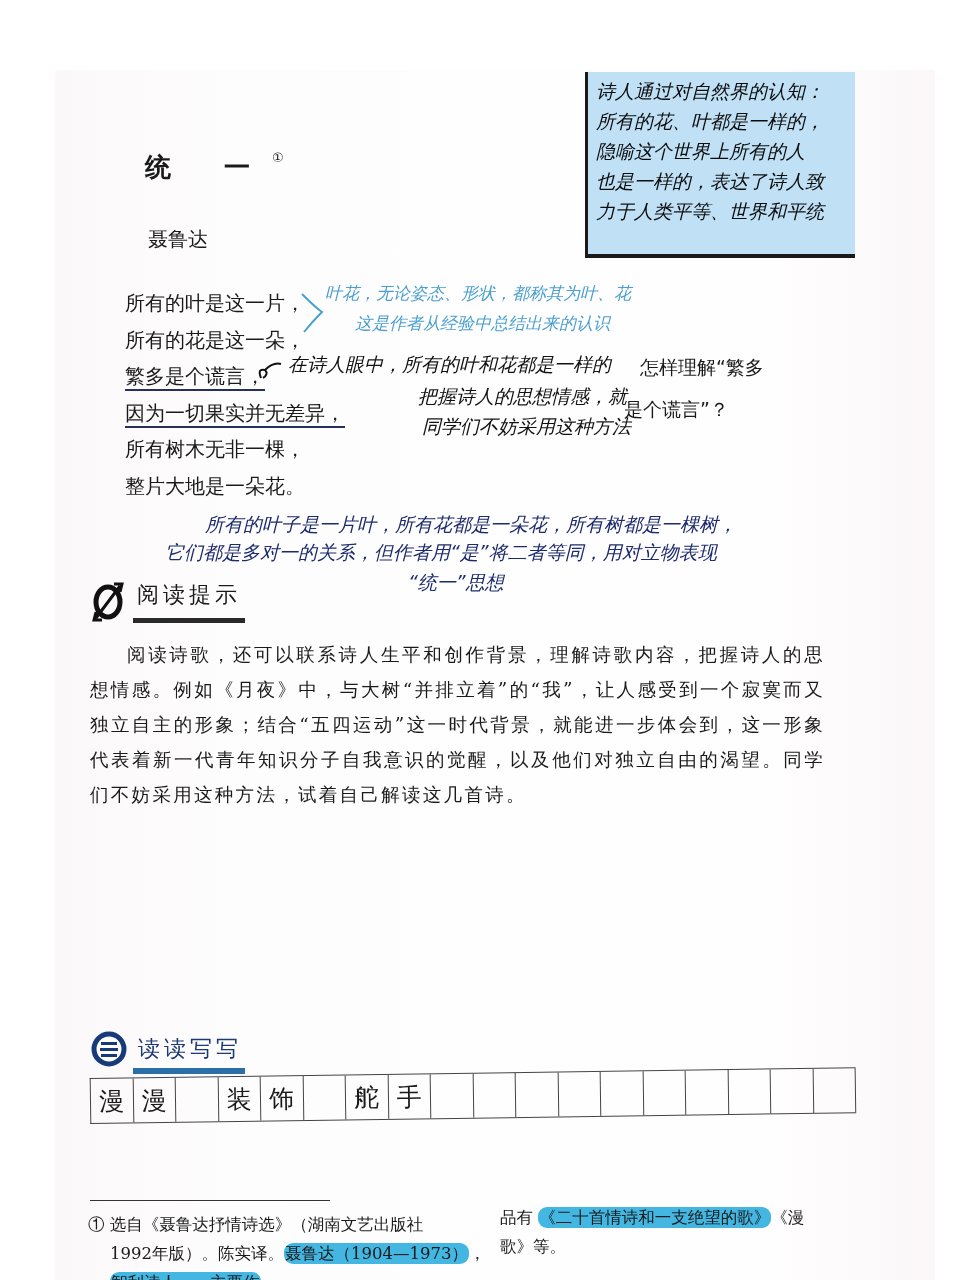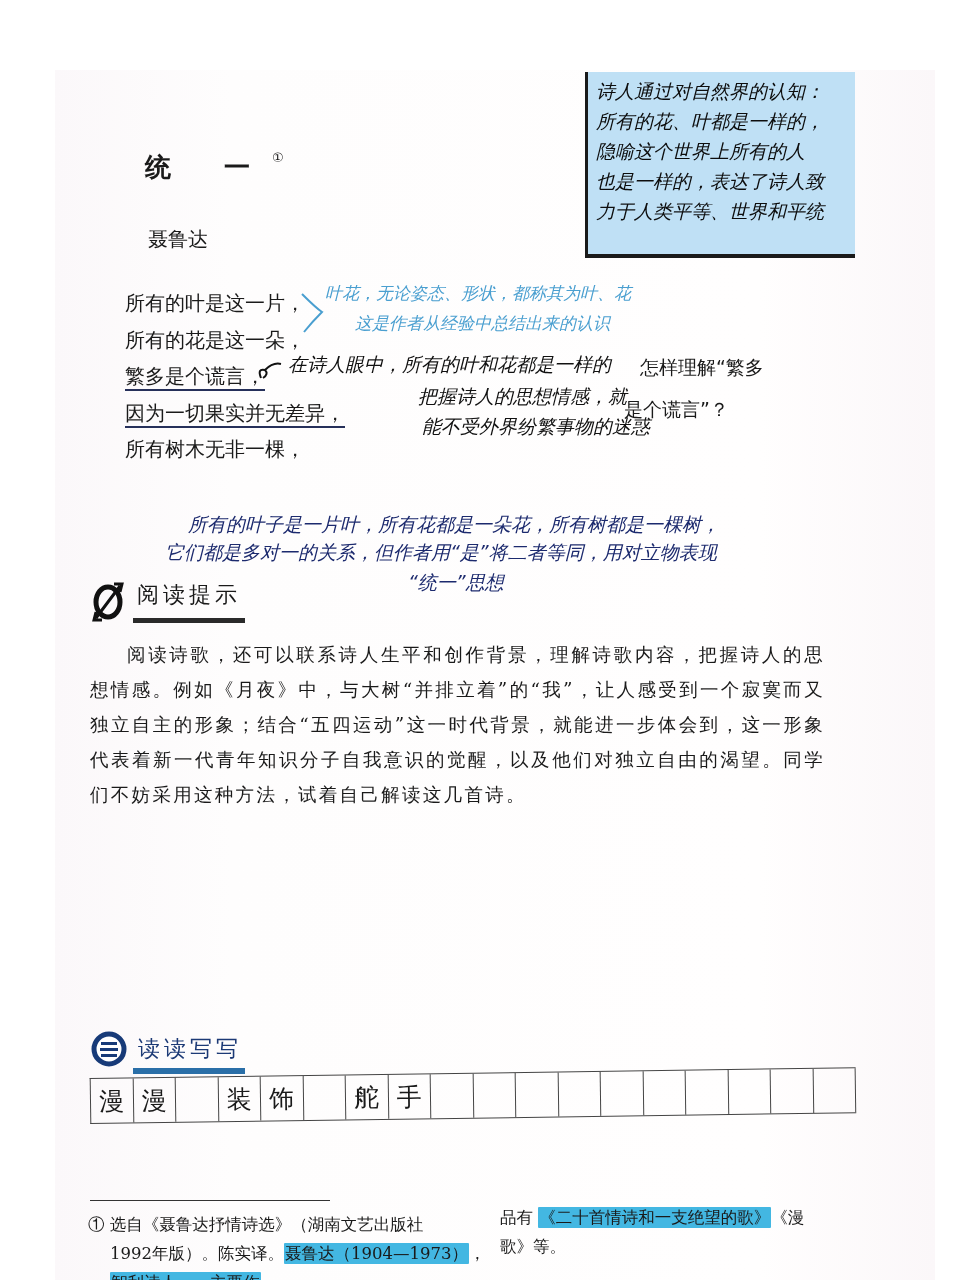--- a/index.html
+++ b/index.html
@@ -41,21 +41,21 @@
     left:90px; top:1078px; display:flex; border:1px solid #444; border-right:none;
     transform:rotate(-0.8deg); transform-origin:left center;
   }
   .cell {
     width:42.5px; height:44px; border-right:1px solid #444; box-sizing:border-box;
     display:flex; align-items:center; justify-content:center;
     font-size:25px; font-family:"DejaVu Serif","Liberation Serif",serif;
   }
   .fn-rule { left:90px; top:1200px; width:240px; height:1px; background:#333; }
   .fn { font-size:16.5px; line-height:29px; font-family:"DejaVu Serif","Liberation Serif",serif; }
-  .hl { background:#43b7e2; padding:1px 1px; border-radius:1px;margin-top:40px; }
+  .hl { background:#43b7e2; padding:1px 1px; border-radius:9px;margin-top:40px; }
 </style>
 </head>
 <body>
 
 <div class="page"></div>
 
 <div class="abs title"><span>统 一</span><sup>①</sup></div>
 <div class="abs author">聂鲁达</div>
 
 <div class="abs sticky hand">
@@ -65,41 +65,42 @@
   <div>也是一样的，表达了诗人致</div>
   <div>力于人类平等、世界和平统</div>
 </div>
 
 <div class="abs poem">
   <div>所有的叶是这一片，</div>
   <div>所有的花是这一朵，</div>
   <div><span class="ul">繁多是个谎言，</span></div>
   <div><span class="ul">因为一切果实并无差异，</span></div>
   <div>所有树木无非一棵，</div>
+  <div>整片大地是一朵花。</div>
 </div>
 
 <svg class="abs" style="left:298px;top:288px" width="30" height="50">
   <path d="M4 6 Q18 20 24 24 Q14 34 6 44" stroke="#4a9fd0" stroke-width="2" fill="none"></path>
 </svg>
 <div class="abs hand hand-blue" style="left:325px;top:282px">叶花，无论姿态、形状，都称其为叶、花</div>
 <div class="abs hand hand-blue" style="left:355px;top:312px">这是作者从经验中总结出来的认识</div>
 
 <svg class="abs" style="left:255px;top:358px" width="30" height="26">
   <path d="M6 20 Q2 10 10 12 Q14 16 8 20 M10 12 Q18 4 26 6" stroke="#111" stroke-width="2" fill="none"></path>
 </svg>
 <div class="abs hand hand-black" style="left:288px;top:352px">在诗人眼中，所有的叶和花都是一样的</div>
 <div class="abs hand hand-black" style="left:418px;top:384px">把握诗人的思想情感，就</div>
-<div class="abs hand hand-black" style="left:422px;top:414px">能不受外界纷繁事物的迷惑</div>
+<div class="abs hand hand-black" style="left:422px;top:414px">同学们不妨采用这种方法</div>
 
 <div class="abs question">
   <div>怎样理解“繁多</div>
   <div style="padding-left:-10px;margin-left:-16px;margin-top:12px">是个谎言”？</div>
 </div>
 
-<div class="abs hand hand-navy" style="left:188px;top:512px">所有的叶子是一片叶，所有花都是一朵花，所有树都是一棵树，</div>
+<div class="abs hand hand-navy" style="left:205px;top:512px">所有的叶子是一片叶，所有花都是一朵花，所有树都是一棵树，</div>
 <div class="abs hand hand-navy" style="left:165px;top:540px">它们都是多对一的关系，但作者用“是”将二者等同，用对立物表现</div>
 <div class="abs hand hand-navy" style="left:408px;top:570px">“统一”思想</div>
 
 <svg class="abs" style="left:88px;top:580px" width="40" height="44" viewBox="0 0 40 44">
   <ellipse cx="20" cy="22" rx="12" ry="15" stroke="#111" stroke-width="5" fill="none"></ellipse>
   <path d="M26 4 L34 4 L32 12 M14 40 L6 40 L8 32 M32 6 L8 38" stroke="#111" stroke-width="3" fill="none"></path>
 </svg>
 <div class="abs section-head" style="left:137px;top:580px">阅读提示</div>
 <div class="abs bar-dark" style="left:133px;top:618px;width:112px"></div>
 

